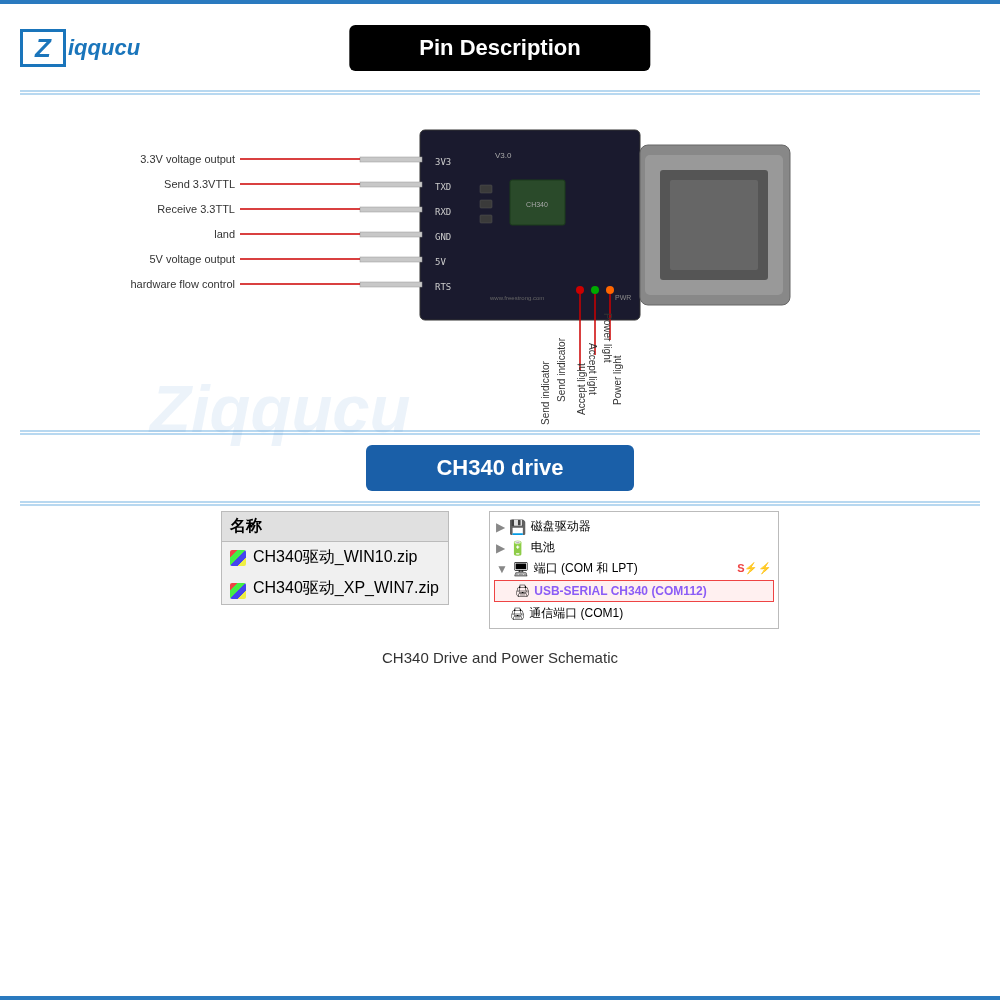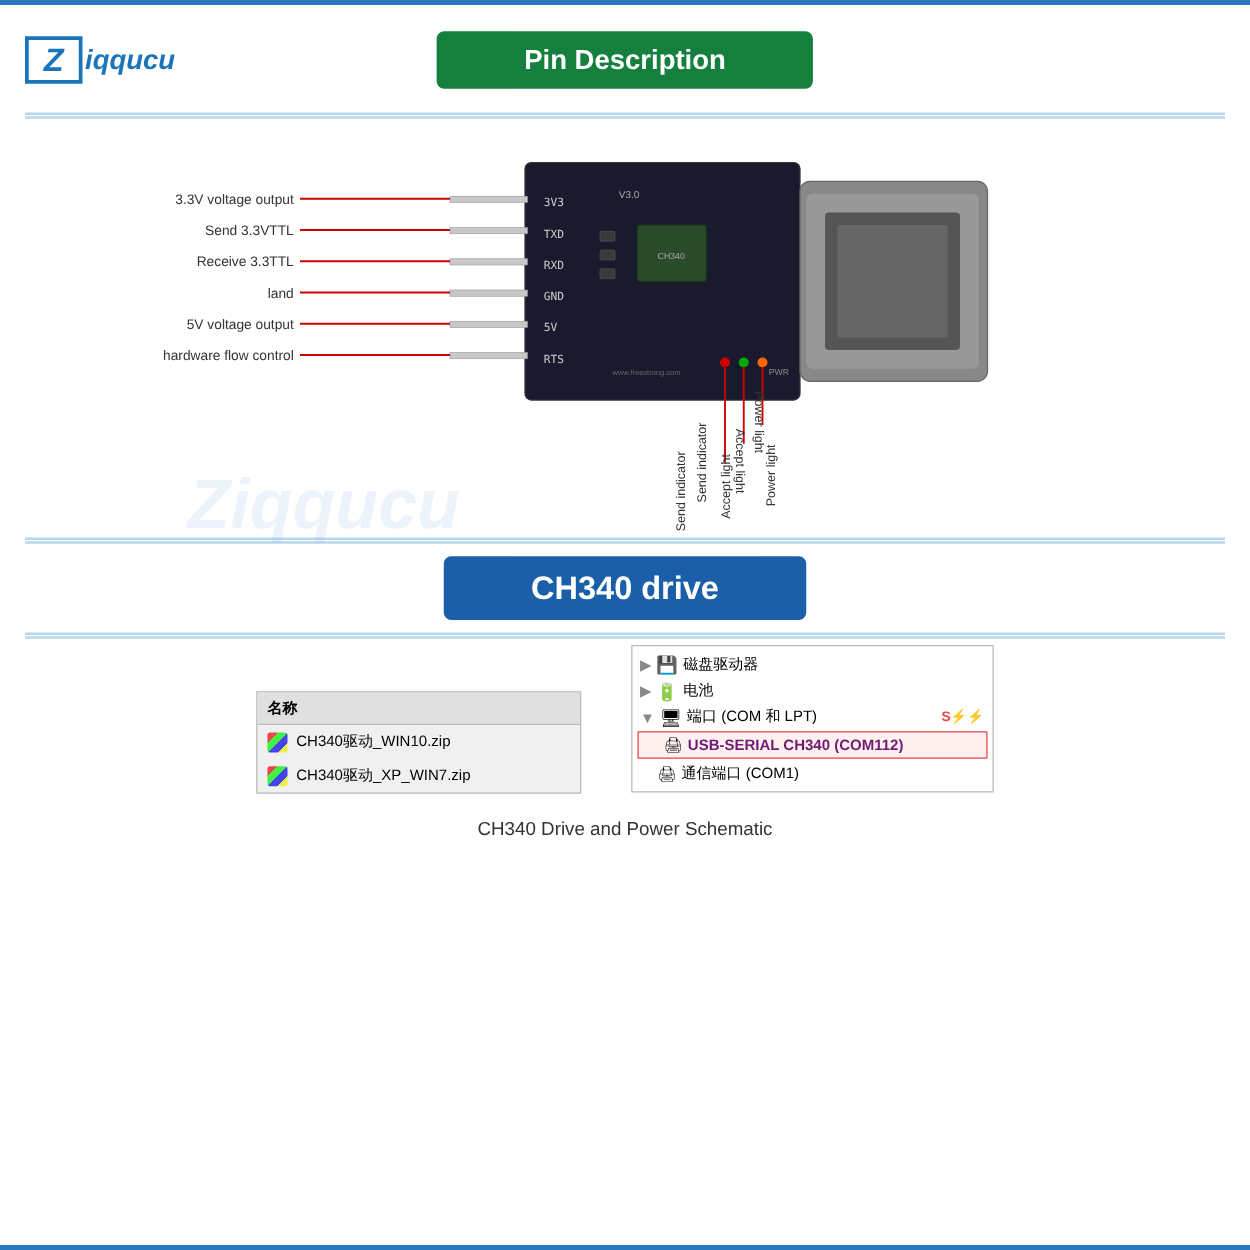--- a/index.html
+++ b/index.html
@@ -21,21 +21,21 @@
 
   <div style="display:flex; align-items:center; padding:16px 20px 10px 20px; height:90px; position:relative;">
 
     <div style="display:flex; align-items:center;">
       <div style="border:3px solid #1a75bb; width:46px; height:38px; display:flex; align-items:center; justify-content:center; margin-right:2px;">
         <span style="font-size:26px; font-weight:bold; color:#1a75bb; font-style:italic;">Z</span>
       </div>
       <span style="font-size:22px; font-weight:bold; color:#1a75bb; font-style:italic;">iqqucu</span>
     </div>
 
-    <div style="position:absolute; left:50%; transform:translateX(-50%); background:#15803d; border-radius:6px; padding:10px 70px;">
+    <div style="position:absolute; left:50%; transform:translateX(-50%); background:#000000; border-radius:6px; padding:10px 70px;">
       <span style="color:white; font-size:22px; font-weight:bold;">Pin Description</span>
     </div>
   </div>
 
   <div style="height:2px; background:#b8d8f0; margin:0 20px;"></div>
   <div style="height:2px; background:#b8d8f0; margin:0 20px; margin-top:1px;"></div>
 
   <div style="position:relative; width:100%; height:330px; margin-top:5px;">
     <svg width="1000" height="330" style="position:absolute; top:0; left:0;">
 
@@ -114,40 +114,40 @@
 
     </svg>
 
     <div style="position:absolute; bottom:5px; left:540px; display:flex; gap:25px;">
       <div style="writing-mode:vertical-rl; transform:rotate(180deg); font-size:10px; color:#333; height:75px;">Send indicator</div>
       <div style="writing-mode:vertical-rl; transform:rotate(180deg); font-size:10px; color:#333; height:65px;">Accept light</div>
       <div style="writing-mode:vertical-rl; transform:rotate(180deg); font-size:10px; color:#333; height:55px;">Power light</div>
     </div>
   </div>
 
-  <div style="position:absolute; top:370px; left:150px; font-size:56px; font-weight:bold; color:rgba(100,160,210,0.12); font-style:italic; pointer-events:none; z-index:1;">
+  <div style="position:absolute; top:370px; left:150px; font-size:67px; font-weight:bold; color:rgba(100,160,210,0.12); font-style:italic; pointer-events:none; z-index:1;">
     Ziqqucu
   </div>
 
   <div style="height:2px; background:#b8d8f0; margin:0 20px;"></div>
   <div style="height:2px; background:#b8d8f0; margin:0 20px; margin-top:1px;"></div>
 
   <div style="text-align:center; padding:10px 0 10px 0; position:relative; z-index:2;">
     <div style="display:inline-block; background:#1a5fa8; border-radius:6px; padding:10px 70px;">
-      <span style="color:white; font-size:26px; font-weight:bold;">CH340 drive</span>
+      <span style="color:white; font-size:22px; font-weight:bold;">CH340 drive</span>
     </div>
   </div>
 
   <div style="height:2px; background:#b8d8f0; margin:0 20px;"></div>
   <div style="height:2px; background:#b8d8f0; margin:0 20px; margin-top:1px;"></div>
 
 
   <div style="display:flex; gap:40px; padding:5px 60px; align-items:flex-start; justify-content:center;">
 
-    <div style="border:1px solid #bbb; background:#f0f0f0; width:260px; font-size:12px;margin-top:37px;">
+    <div style="border:1px solid #bbb; background:#f0f0f0; width:228px; font-size:16px;">
       <div style="background:#e0e0e0; padding:4px 8px; border-bottom:1px solid #bbb; font-weight:bold;">名称</div>
       <div style="display:flex; align-items:center; padding:5px 8px; gap:7px;text-align:right;">
         <div style="width:16px; height:16px; background:linear-gradient(135deg,#e44 25%,#4e4 25%,#4e4 50%,#44e 50%,#44e 75%,#ee4 75%); border-radius:2px; flex-shrink:0;"></div>
         <span>CH340驱动_WIN10.zip</span>
       </div>
       <div style="display:flex; align-items:flex-end; padding:5px 8px; gap:7px;">
         <div style="width:16px; height:16px; background:linear-gradient(135deg,#e44 25%,#4e4 25%,#4e4 50%,#44e 50%,#44e 75%,#ee4 75%); border-radius:2px; flex-shrink:0;"></div>
         <span>CH340驱动_XP_WIN7.zip</span>
       </div>
     </div>
@@ -168,21 +168,21 @@
 
       <div style="display:flex; align-items:center; padding:2px 6px; gap:4px;">
         <span style="color:#888; font-size:12px;">▼</span>
         <span style="font-size:14px;">🖥</span>
         <span>端口 (COM 和 LPT)</span>
         <span style="margin-left:auto; color:#e44; font-size:11px; font-weight:bold;">S⚡⚡</span>
       </div>
 
       <div style="display:flex; align-items:center; padding:3px 6px 3px 20px; gap:4px; background:#fff0f0; border:1px solid #e44; margin:1px 4px;">
         <span style="font-size:12px;">🖨</span>
-        <span style="color:#701a75; font-weight:bold;">USB-SERIAL CH340 (COM112)</span>
+        <span style="color:#8b5cf6; font-weight:bold;">USB-SERIAL CH340 (COM112)</span>
       </div>
 
       <div style="display:flex; align-items:center; padding:2px 6px 2px 20px; gap:4px;">
         <span style="font-size:12px;">🖨</span>
         <span>通信端口 (COM1)</span>
       </div>
     </div>
 
   </div>
 

